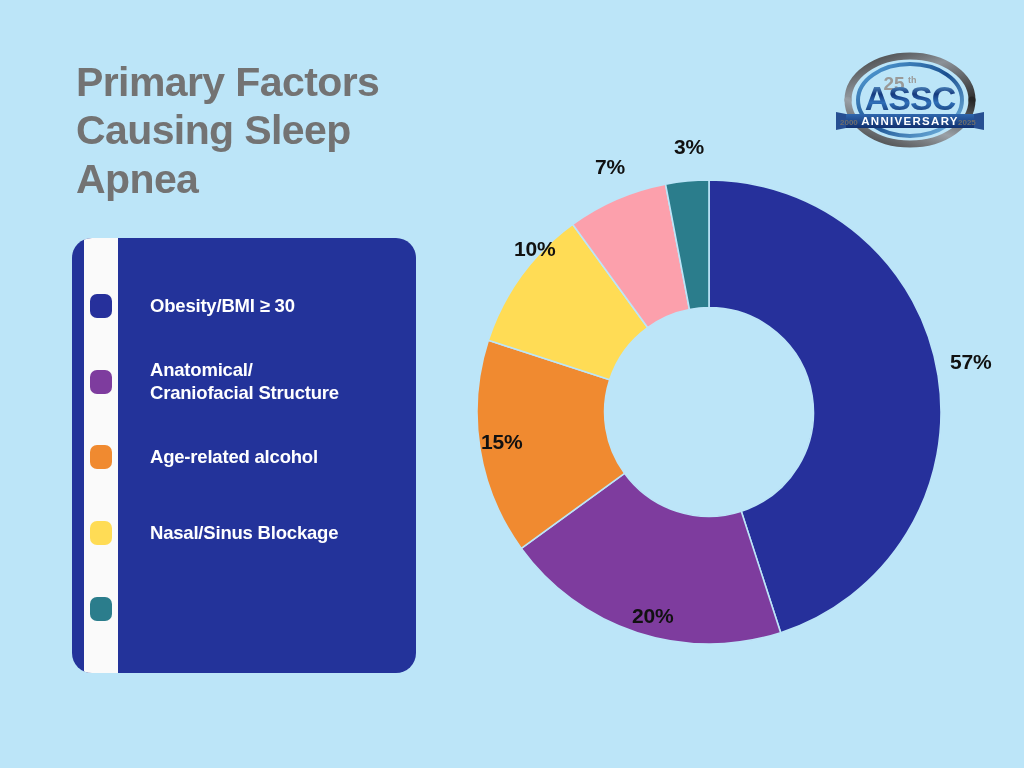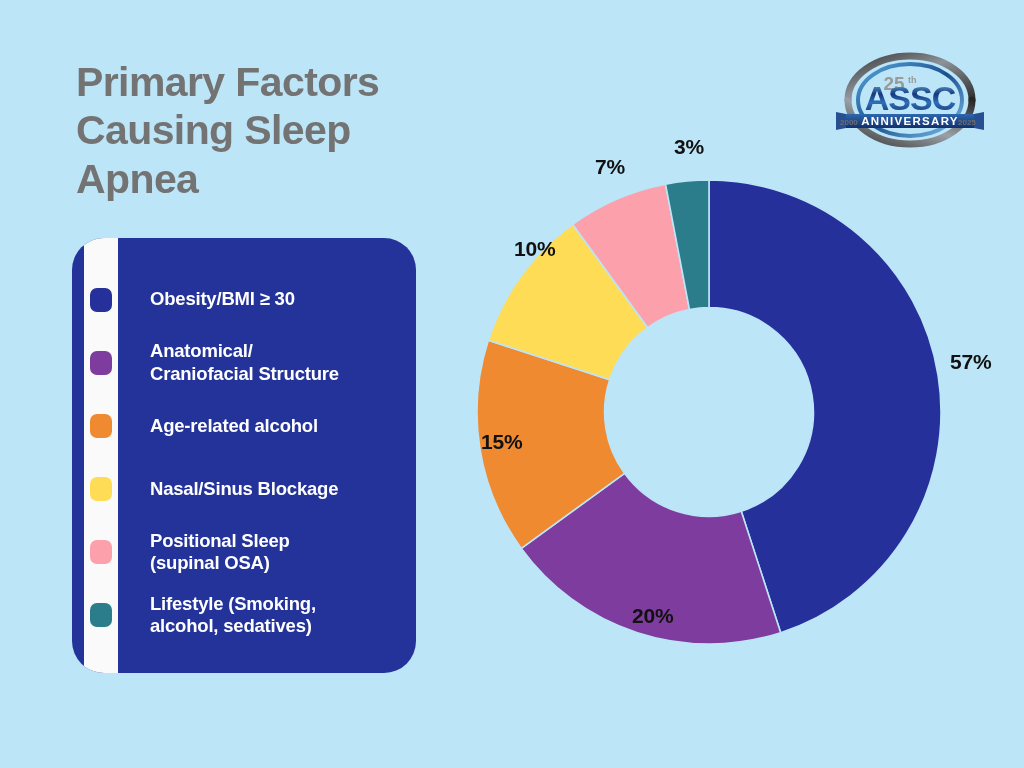--- a/index.html
+++ b/index.html
@@ -29,21 +29,21 @@
   }
 
   
   #legend-card {
     position: absolute;
     left: 72px;
     top: 238px;
     width: 344px;
     height: 435px;
     background: #23339a;
-    border-radius: 32px;
+    border-radius: 20px;
     overflow: hidden;
   }
   #legend-strip {
     position: absolute;
     left: 12px;
     top: 0;
     width: 34px;
     height: 100%;
     background: #fafafa;
   }
@@ -132,30 +132,23 @@
     <div class="legend-item">
       <span class="legend-swatch" style="background:#f08a30"></span>
       <span class="legend-label">Age-related alcohol</span>
     </div>
 
     <div class="legend-item">
       <span class="legend-swatch" style="background:#ffdc55"></span>
       <span class="legend-label">Nasal/Sinus Blockage</span>
     </div>
 
-    <div class="legend-item">
-      <span class="legend-swatch" style="background:#fca0ac"></span>
-      <span class="legend-label">Positional Sleep
-(supinal OSA)</span>
-    </div>
 
     <div class="legend-item">
       <span class="legend-swatch" style="background:#2b7d8c"></span>
-      <span class="legend-label">Lifestyle (Smoking,
-alcohol, sedatives)</span>
     </div>
 
   </div>
 </div>
 
 <svg id="donut-svg" viewBox="0 0 464 464">
   <g id="donut-slices">
       <path d="M232 0 A232 232 0 0 1 303.6919426949878 452.64511178047564 L264.2613742127445 331.290300301214 A104.4 104.4 0 0 0 232 127.6 Z" fill="#26309b" stroke="#bce5f8" stroke-width="1.6"></path>
       <path d="M303.6919426949878 452.64511178047564 A232 232 0 0 1 44.30805730501223 368.3661785318538 L147.5386257872555 293.36478033933423 A104.4 104.4 0 0 0 264.2613742127445 331.290300301214 Z" fill="#7e3c9e" stroke="#bce5f8" stroke-width="1.6"></path>
       <path d="M44.30805730501223 368.3661785318538 A232 232 0 0 1 11.354888219524383 160.30805730501214 L132.70969969878598 199.73862578725544 A104.4 104.4 0 0 0 147.5386257872555 293.36478033933423 Z" fill="#f08a30" stroke="#bce5f8" stroke-width="1.6"></path>

